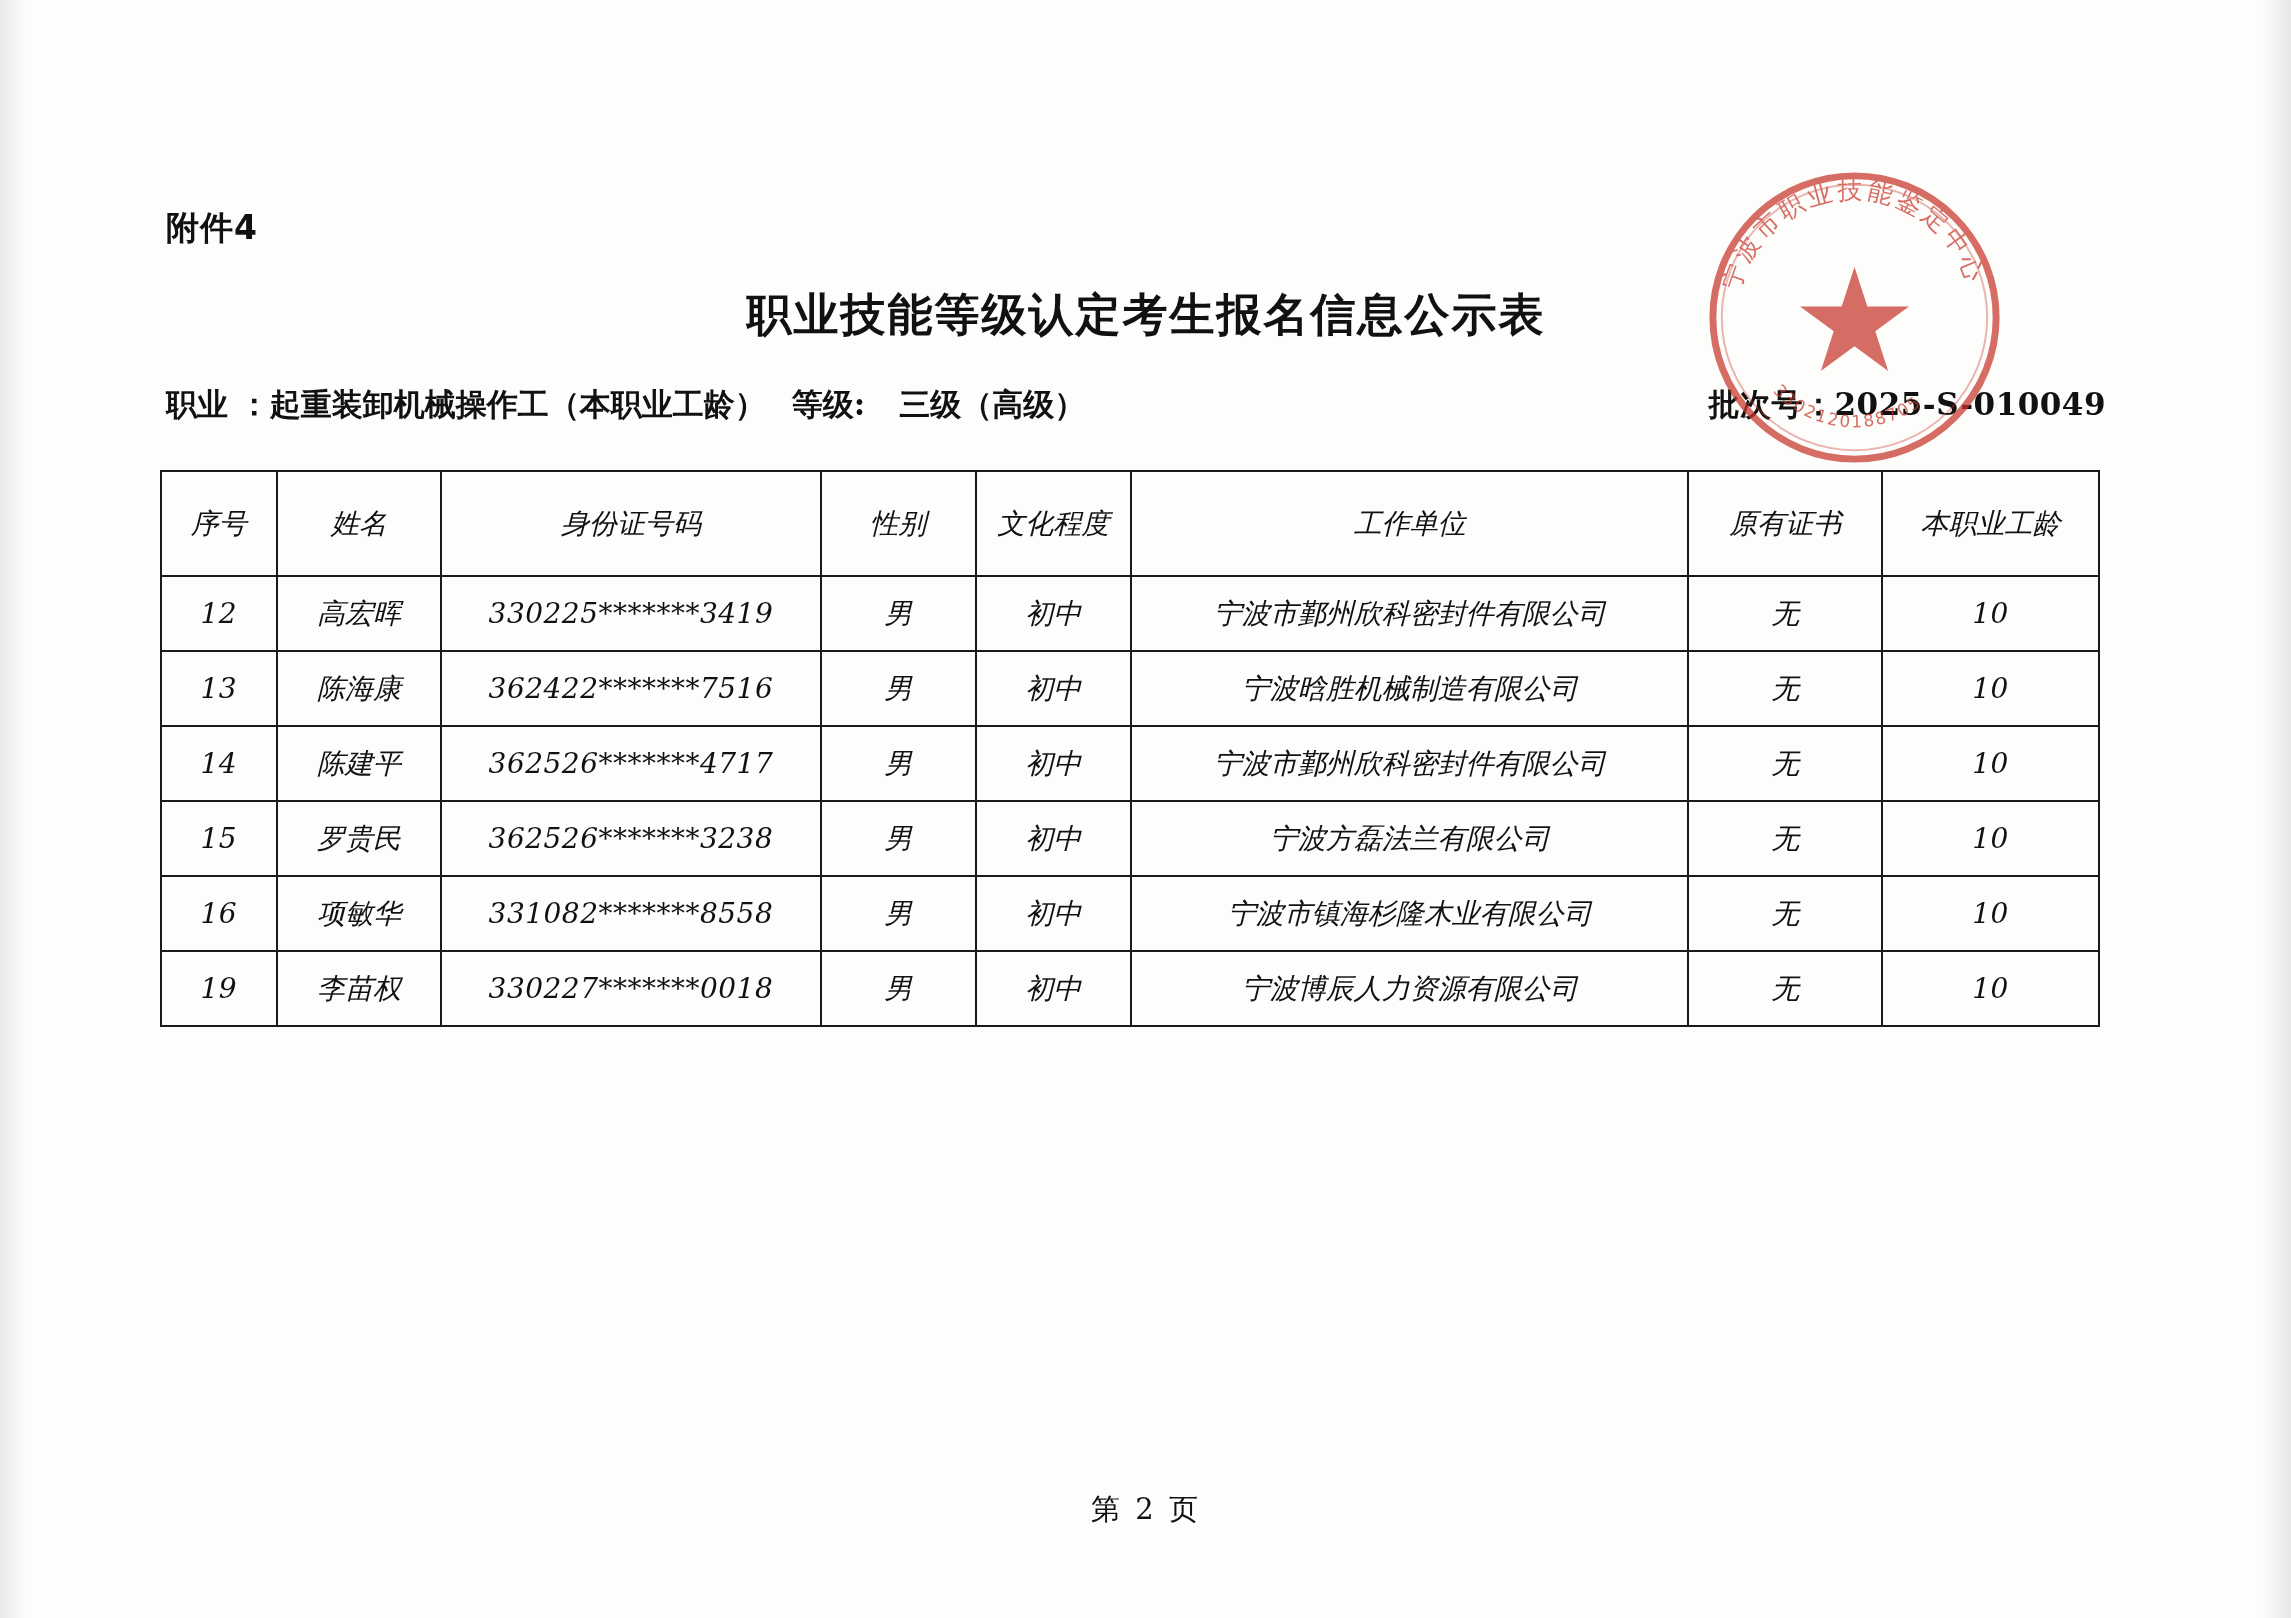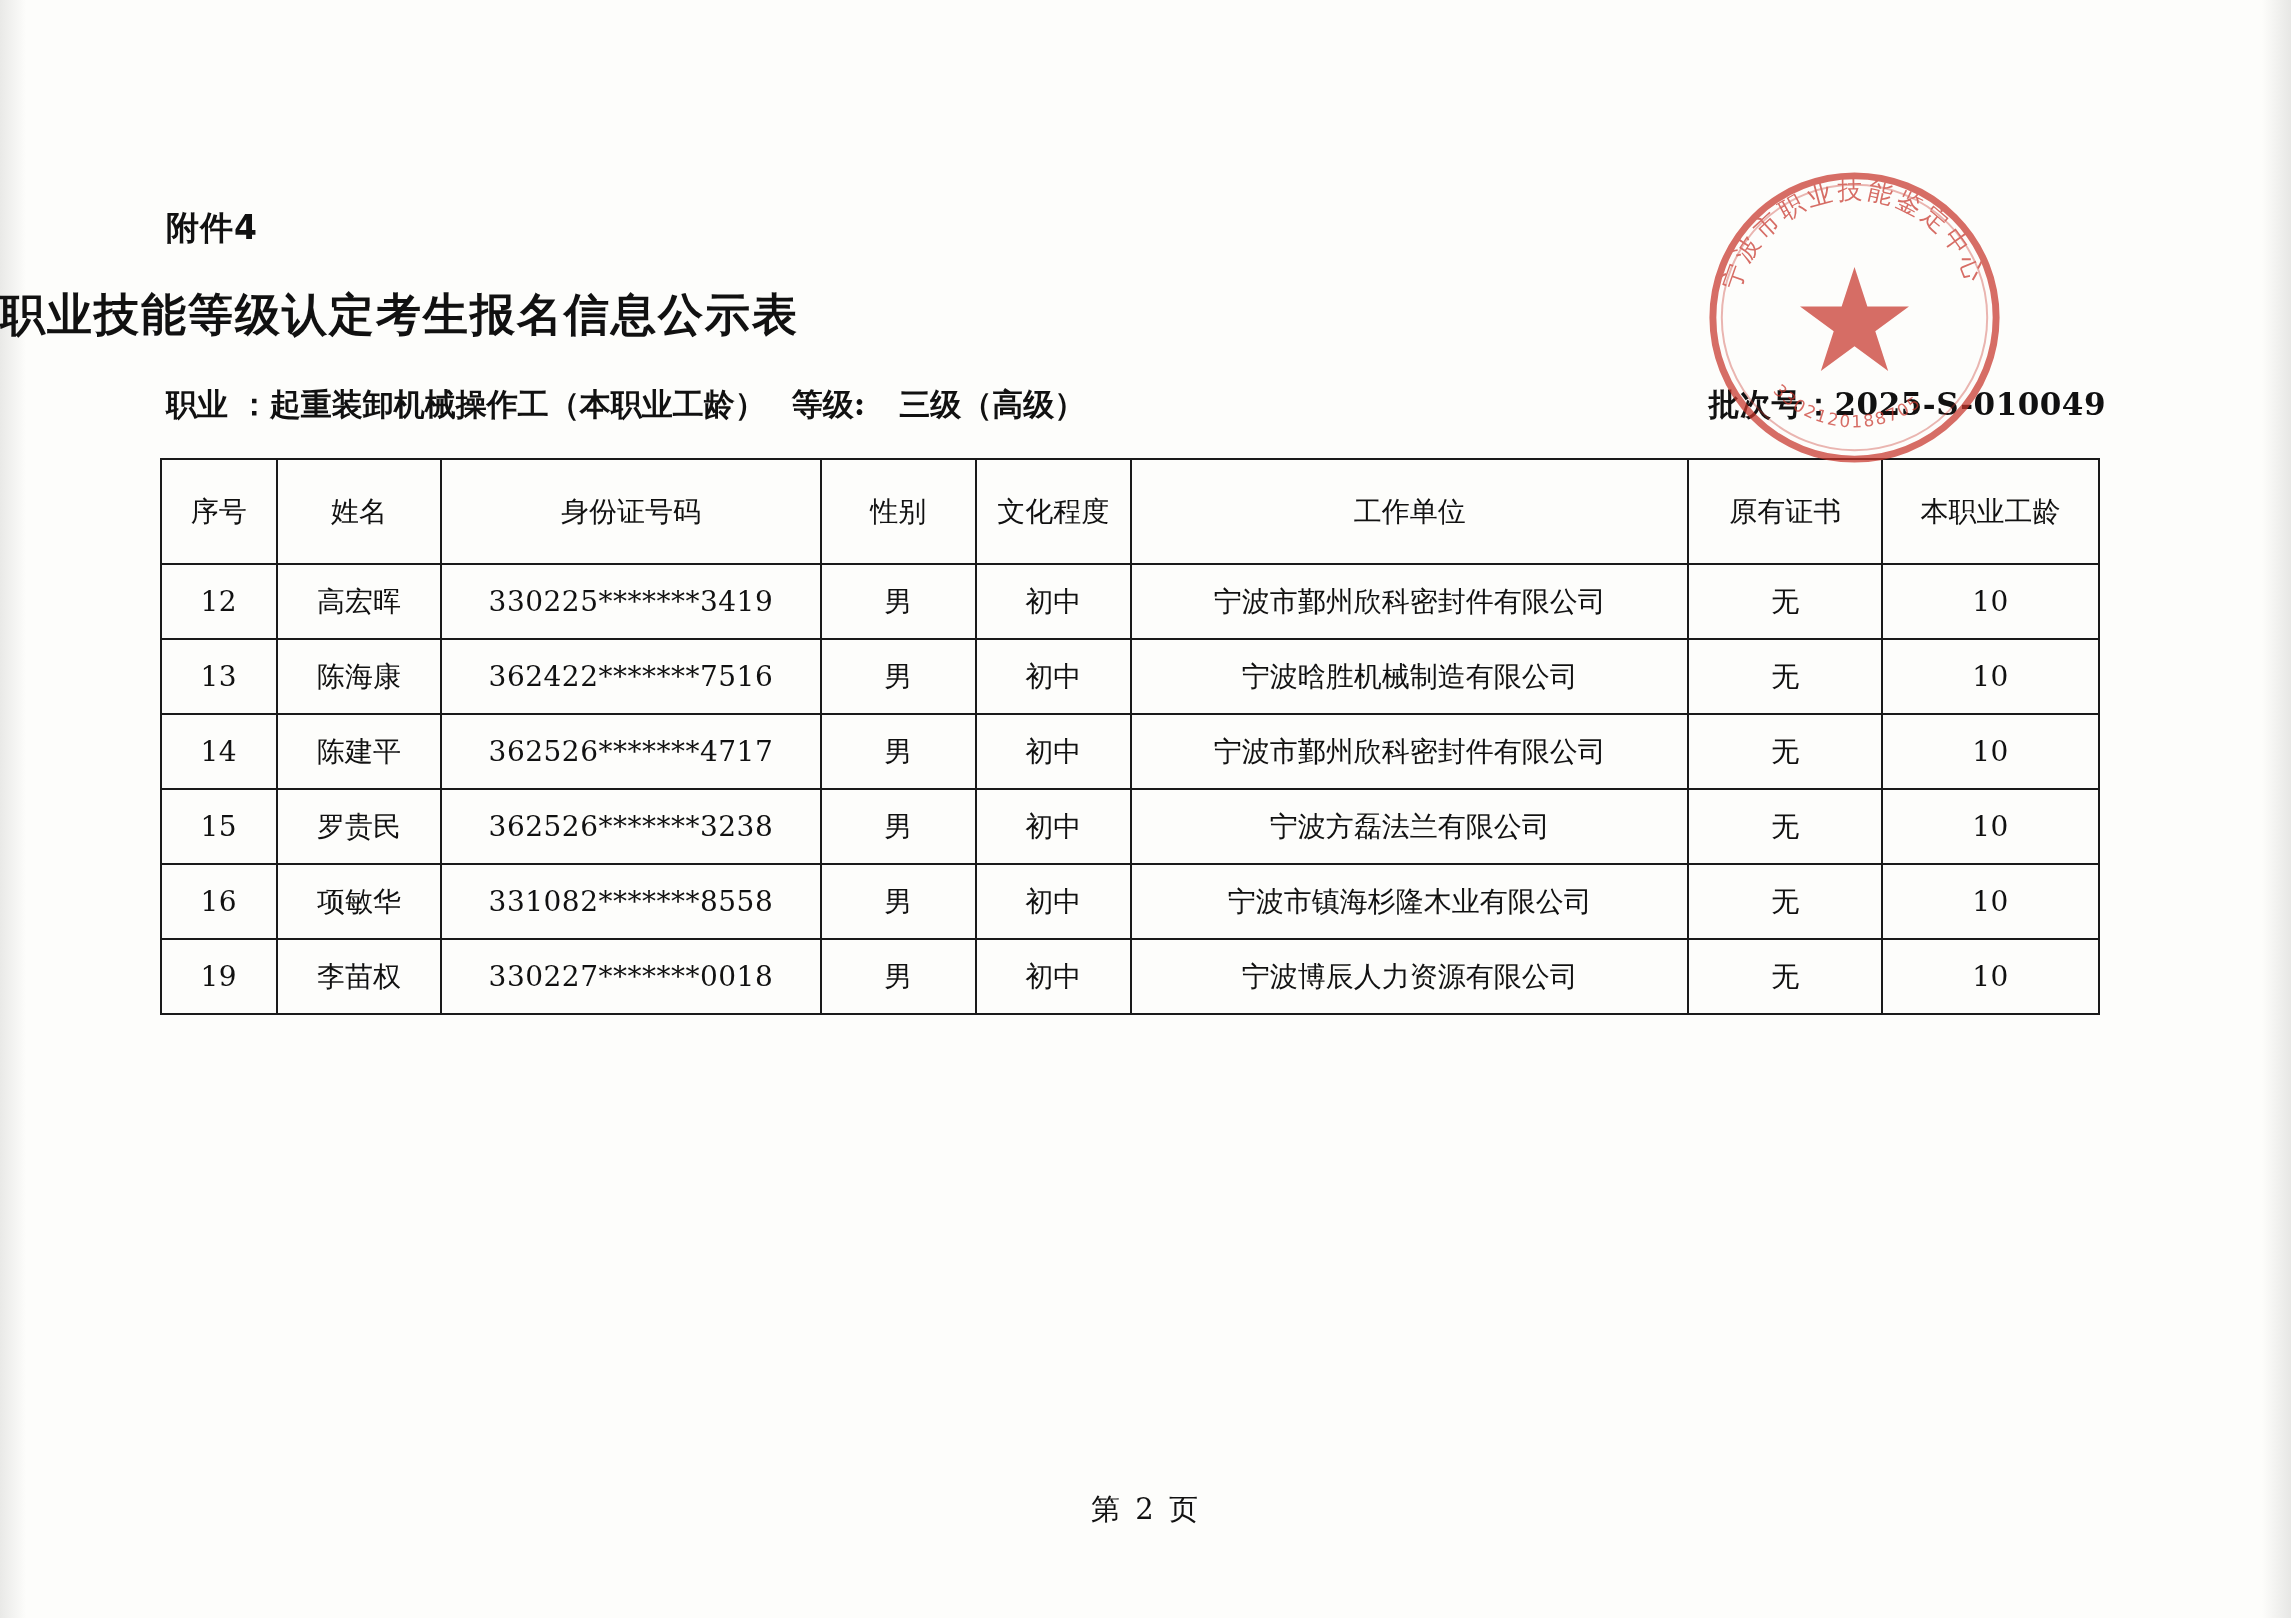--- a/index.html
+++ b/index.html
@@ -46,21 +46,21 @@
     font-weight: bold;
     font-family: "DejaVu Sans", "Liberation Sans", sans-serif;
     letter-spacing: 1px;
   }
 
   .doc-title {
     position: absolute;
     top: 285px;
     left: 0;
     width: 100%;
-    text-align: left;
+    text-align: center;
     font-size: 45px;
     font-weight: bold;
     letter-spacing: 2px;
     font-family: "DejaVu Serif", "Liberation Serif", serif;
   }
 
   .meta-row {
     position: absolute;
     top: 384px;
     left: 166px;
@@ -75,26 +75,27 @@
   .meta-level-label { margin-left: 26px; white-space: pre; }
   .meta-level-value { margin-left: 34px; white-space: pre; }
   .meta-batch {
     margin-left: auto;
     white-space: pre;
     letter-spacing: 0.5px;
   }
 
   table.info-table {
     position: absolute;
-    top: 458px;
+    top: 470px;
     left: 160px;
     width: 1940px;
     border-collapse: collapse;
     table-layout: fixed;
     background: transparent;
+    font-style: italic;
   }
   table.info-table th,
   table.info-table td {
     border: 2px solid #1a1a1a;
     text-align: center;
     vertical-align: middle;
     font-size: 28px;
     font-family: "DejaVu Serif", "Liberation Serif", serif;
     padding: 0;
     height: 73px;

